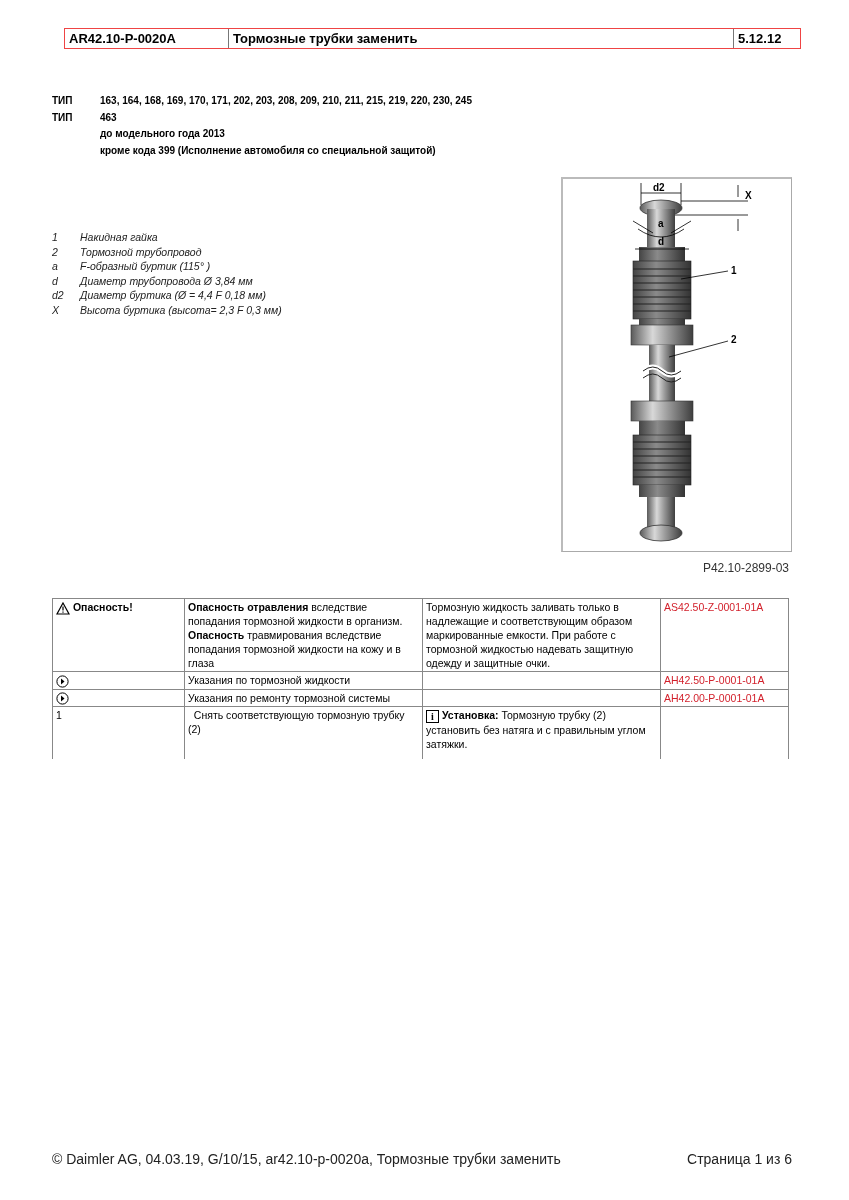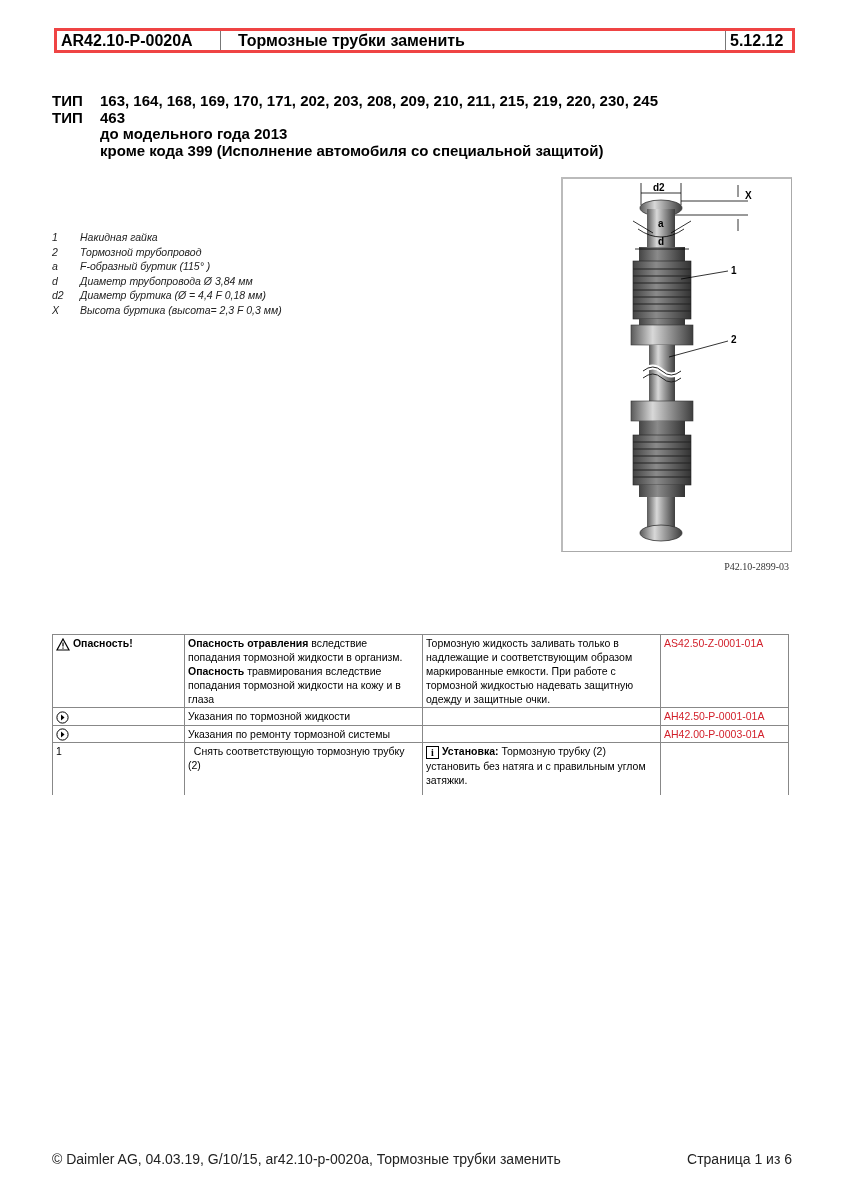--- a/index.html
+++ b/index.html
@@ -1,31 +1,31 @@
 <!DOCTYPE html>
 <html><head>
 <meta charset="utf-8">
 <style>
   html, body { margin: 0; padding: 0; background: #ffffff; }
   body { width: 849px; height: 1200px; position: relative; font-family: "Liberation Sans", sans-serif; color: #000; overflow: hidden; }
-  .hdr { position: absolute; left: 54px; top: 28px; width: 735px; height: 19px; border: 3px solid #ef4444; display: flex; font-weight: bold; font-size: 16px; }
+  .hdr { position: absolute; left: 64px; top: 28px; width: 735px; height: 19px; border: 1px solid #ef4444; display: flex; font-weight: bold; font-size: 13px; }
   .hdr div { padding: 2px 4px; line-height: 15px; white-space: nowrap; }
   .hdr .c1 { width: 155px; border-right: 1px solid #777; }
-  .hdr .c2 { flex: 1; border-right: 1px solid #777; margin-left: 13px; }
+  .hdr .c2 { flex: 1; border-right: 1px solid #777; }
   .hdr .c3 { width: 58px; }
-  .types { position: absolute; left: 52px; top: 93px; font-size: 15px; font-weight: bold; line-height: 16.5px; }
+  .types { position: absolute; left: 52px; top: 93px; font-size: 10px; font-weight: bold; line-height: 16.5px; }
   .types .row { display: flex; }
   .types .lbl { width: 48px; }
   .types .ind { padding-left: 48px; }
   .legend { position: absolute; left: 52px; top: 230px; font-size: 10.5px; font-style: italic; line-height: 14.6px; color: #222; }
   .legend .row { display: flex; }
   .legend .k { width: 28px; }
   .figure { position: absolute; left: 561px; top: 177px; width: 228px; height: 372px; border: 1px solid #aaa; border-left: 2px solid #bbb; border-top: 2px solid #bbb; background: #fff; }
-  .figcap { position: absolute; right: 60px; top: 561px; font-size: 10px; color: #333; font-family: Liberation Serif, serif; }
-  table.steps { position: absolute; left: 52px; top: 634px; width: 736px; border-collapse: collapse; font-size: 10.5px; line-height: 14px; table-layout: fixed; }
+  .figcap { position: absolute; right: 60px; top: 561px; font-size: 12px; color: #333; }
+  table.steps { position: absolute; left: 52px; top: 598px; width: 736px; border-collapse: collapse; font-size: 10.5px; line-height: 14px; table-layout: fixed; }
   table.steps td { border: 1px solid #888; vertical-align: top; padding: 1px 3px; }
   table.steps tr.last td { border-bottom: none; height: 50px; }
   table.steps tr.first td { border-top: 1px solid #888; }
   .red { color: #d21f2a; }
   .b { font-weight: bold; text-align: right; }
   .danger-lbl { font-weight: bold; font-size: 10.5px; }
   .ico { display: inline-block; vertical-align: middle; }
   .footer { position: absolute; left: 52px; top: 1155px; width: 740px; font-size: 14px; line-height: 9.6px; color: #222; }
   .footer .r1 { display: flex; justify-content: space-between; }
   .info-box { display: inline-block; width: 11px; height: 11px; border: 1px solid #000; font-size: 10px; line-height: 11px; text-align: center; font-weight: bold; font-family: "Liberation Serif", serif; vertical-align: -1px; margin-right: 3px; }
@@ -197,21 +197,21 @@
   </tr>
   <tr>
     <td>
       <svg class="ico" width="13" height="13" viewBox="0 0 13 13">
         <circle cx="6.5" cy="6.5" r="5.6" fill="none" stroke="#000" stroke-width="1"></circle>
         <path d="M5 3.5 L8.5 6.5 L5 9.5 Z" fill="#000"></path>
       </svg>
     </td>
     <td>Указания по ремонту тормозной системы</td>
     <td></td>
-    <td class="red">AH42.00-P-0003-01A</td>
+    <td class="red">AH42.00-P-0001-01A</td>
   </tr>
   <tr class="last">
     <td>1</td>
     <td style="white-space:pre-wrap">  Снять соответствующую тормозную трубку (2)</td>
     <td>
       <span class="info-box">i</span><span class="b">Установка:</span><span> Тормозную трубку (2) установить без натяга и с правильным углом затяжки.</span>
     </td>
     <td></td>
   </tr>
 </tbody>

